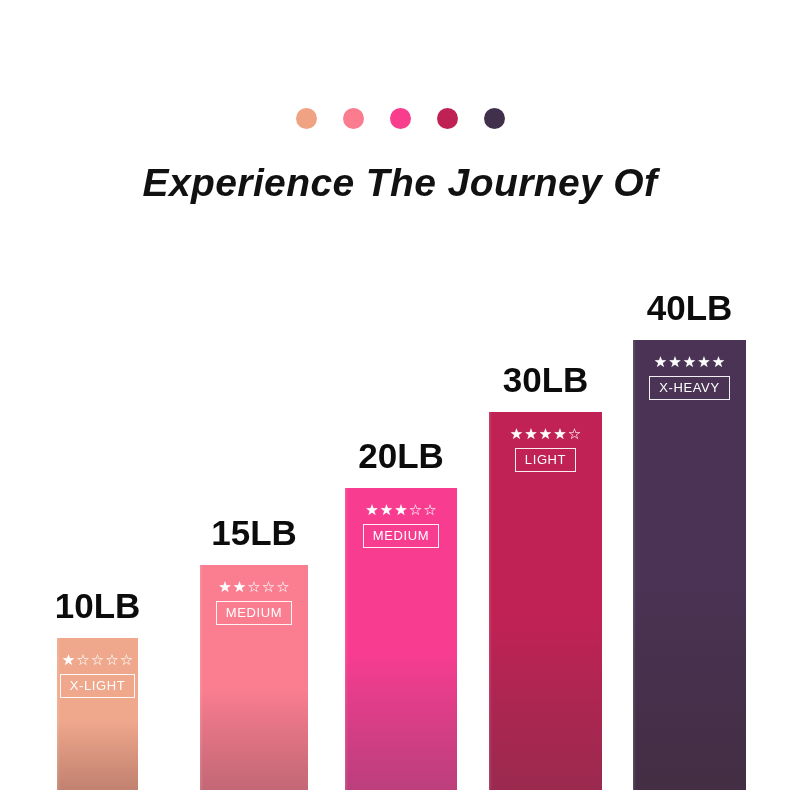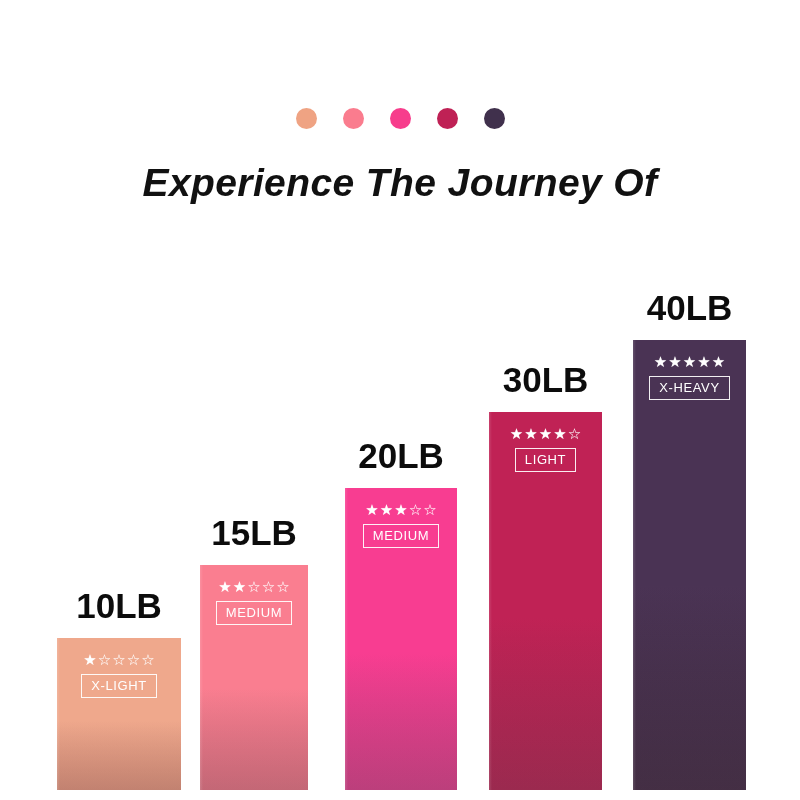--- a/index.html
+++ b/index.html
@@ -144,21 +144,21 @@
       <div class="dot" style="background: rgb(247, 61, 140);"></div>
       <div class="dot" style="background: rgb(191, 33, 85);"></div>
       <div class="dot" style="background: rgb(64, 48, 76);"></div>
     </div>
 
   <div class="headline">
     <span class="line">Experience The Journey Of</span>
   </div>
 
   <div class="chart">
-      <div class="bar-wrap" style="left: 57px; width: 124px; height: 152px;">
+      <div class="bar-wrap" style="left: 57px; width: 81px; height: 152px;">
         <div class="bar-label" style="top: -52px;">10LB</div>
         <div class="bar" style="height: 152px; background: linear-gradient(rgb(239, 168, 140) 0%, rgb(239, 168, 140) 55%, rgb(215, 144, 119) 100%);">
           <div class="bar-inner">
             <div class="stars">
               <span class="star">★</span>
               <span class="star">☆</span>
               <span class="star">☆</span>
               <span class="star">☆</span>
               <span class="star">☆</span>
             </div>

